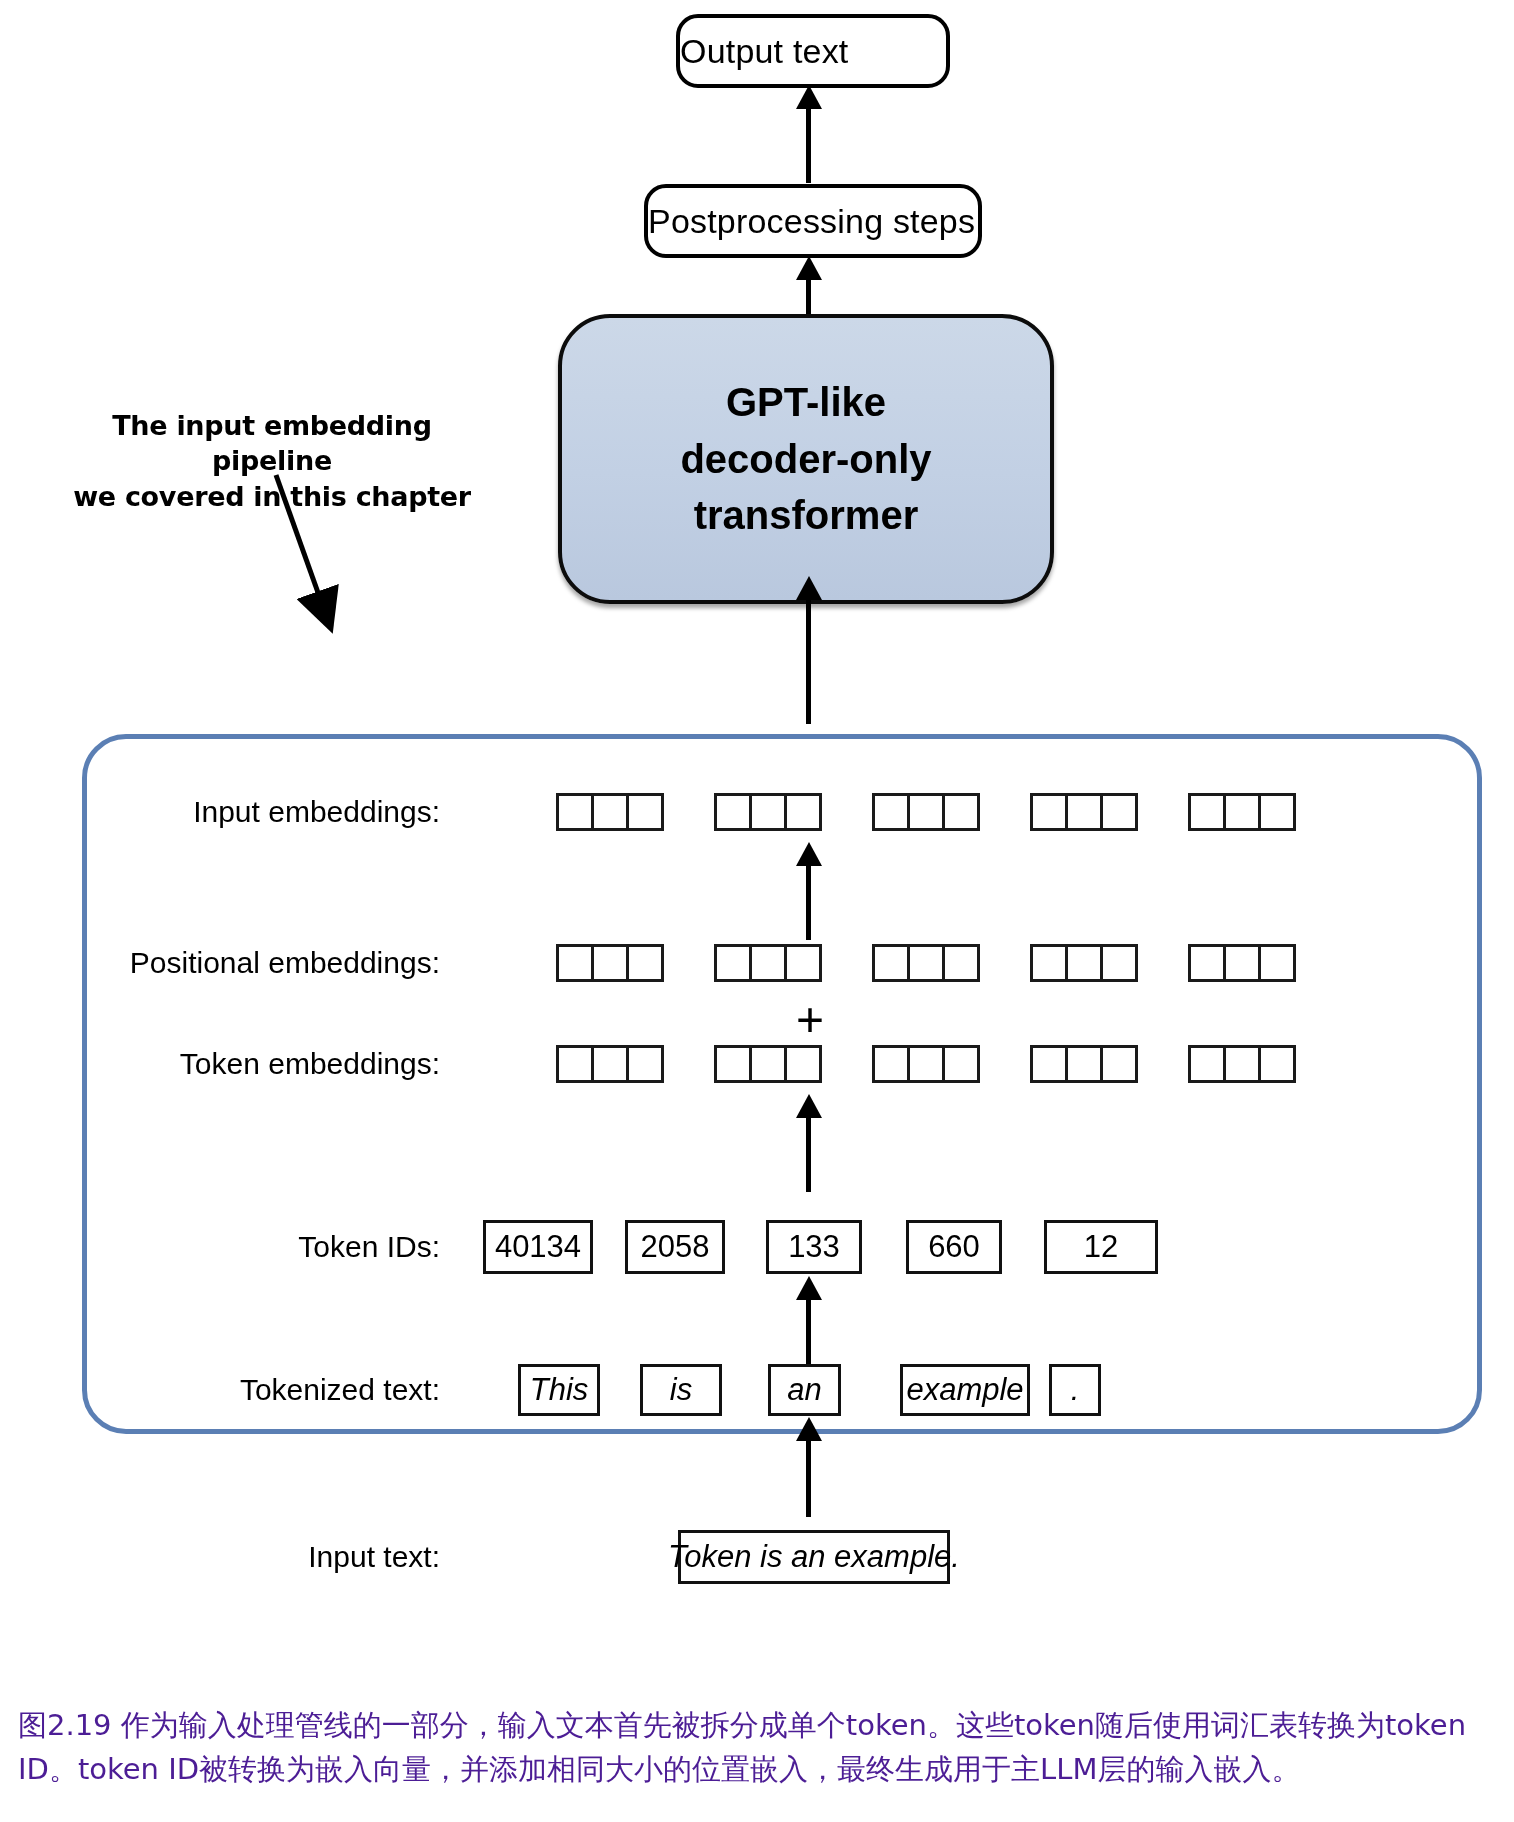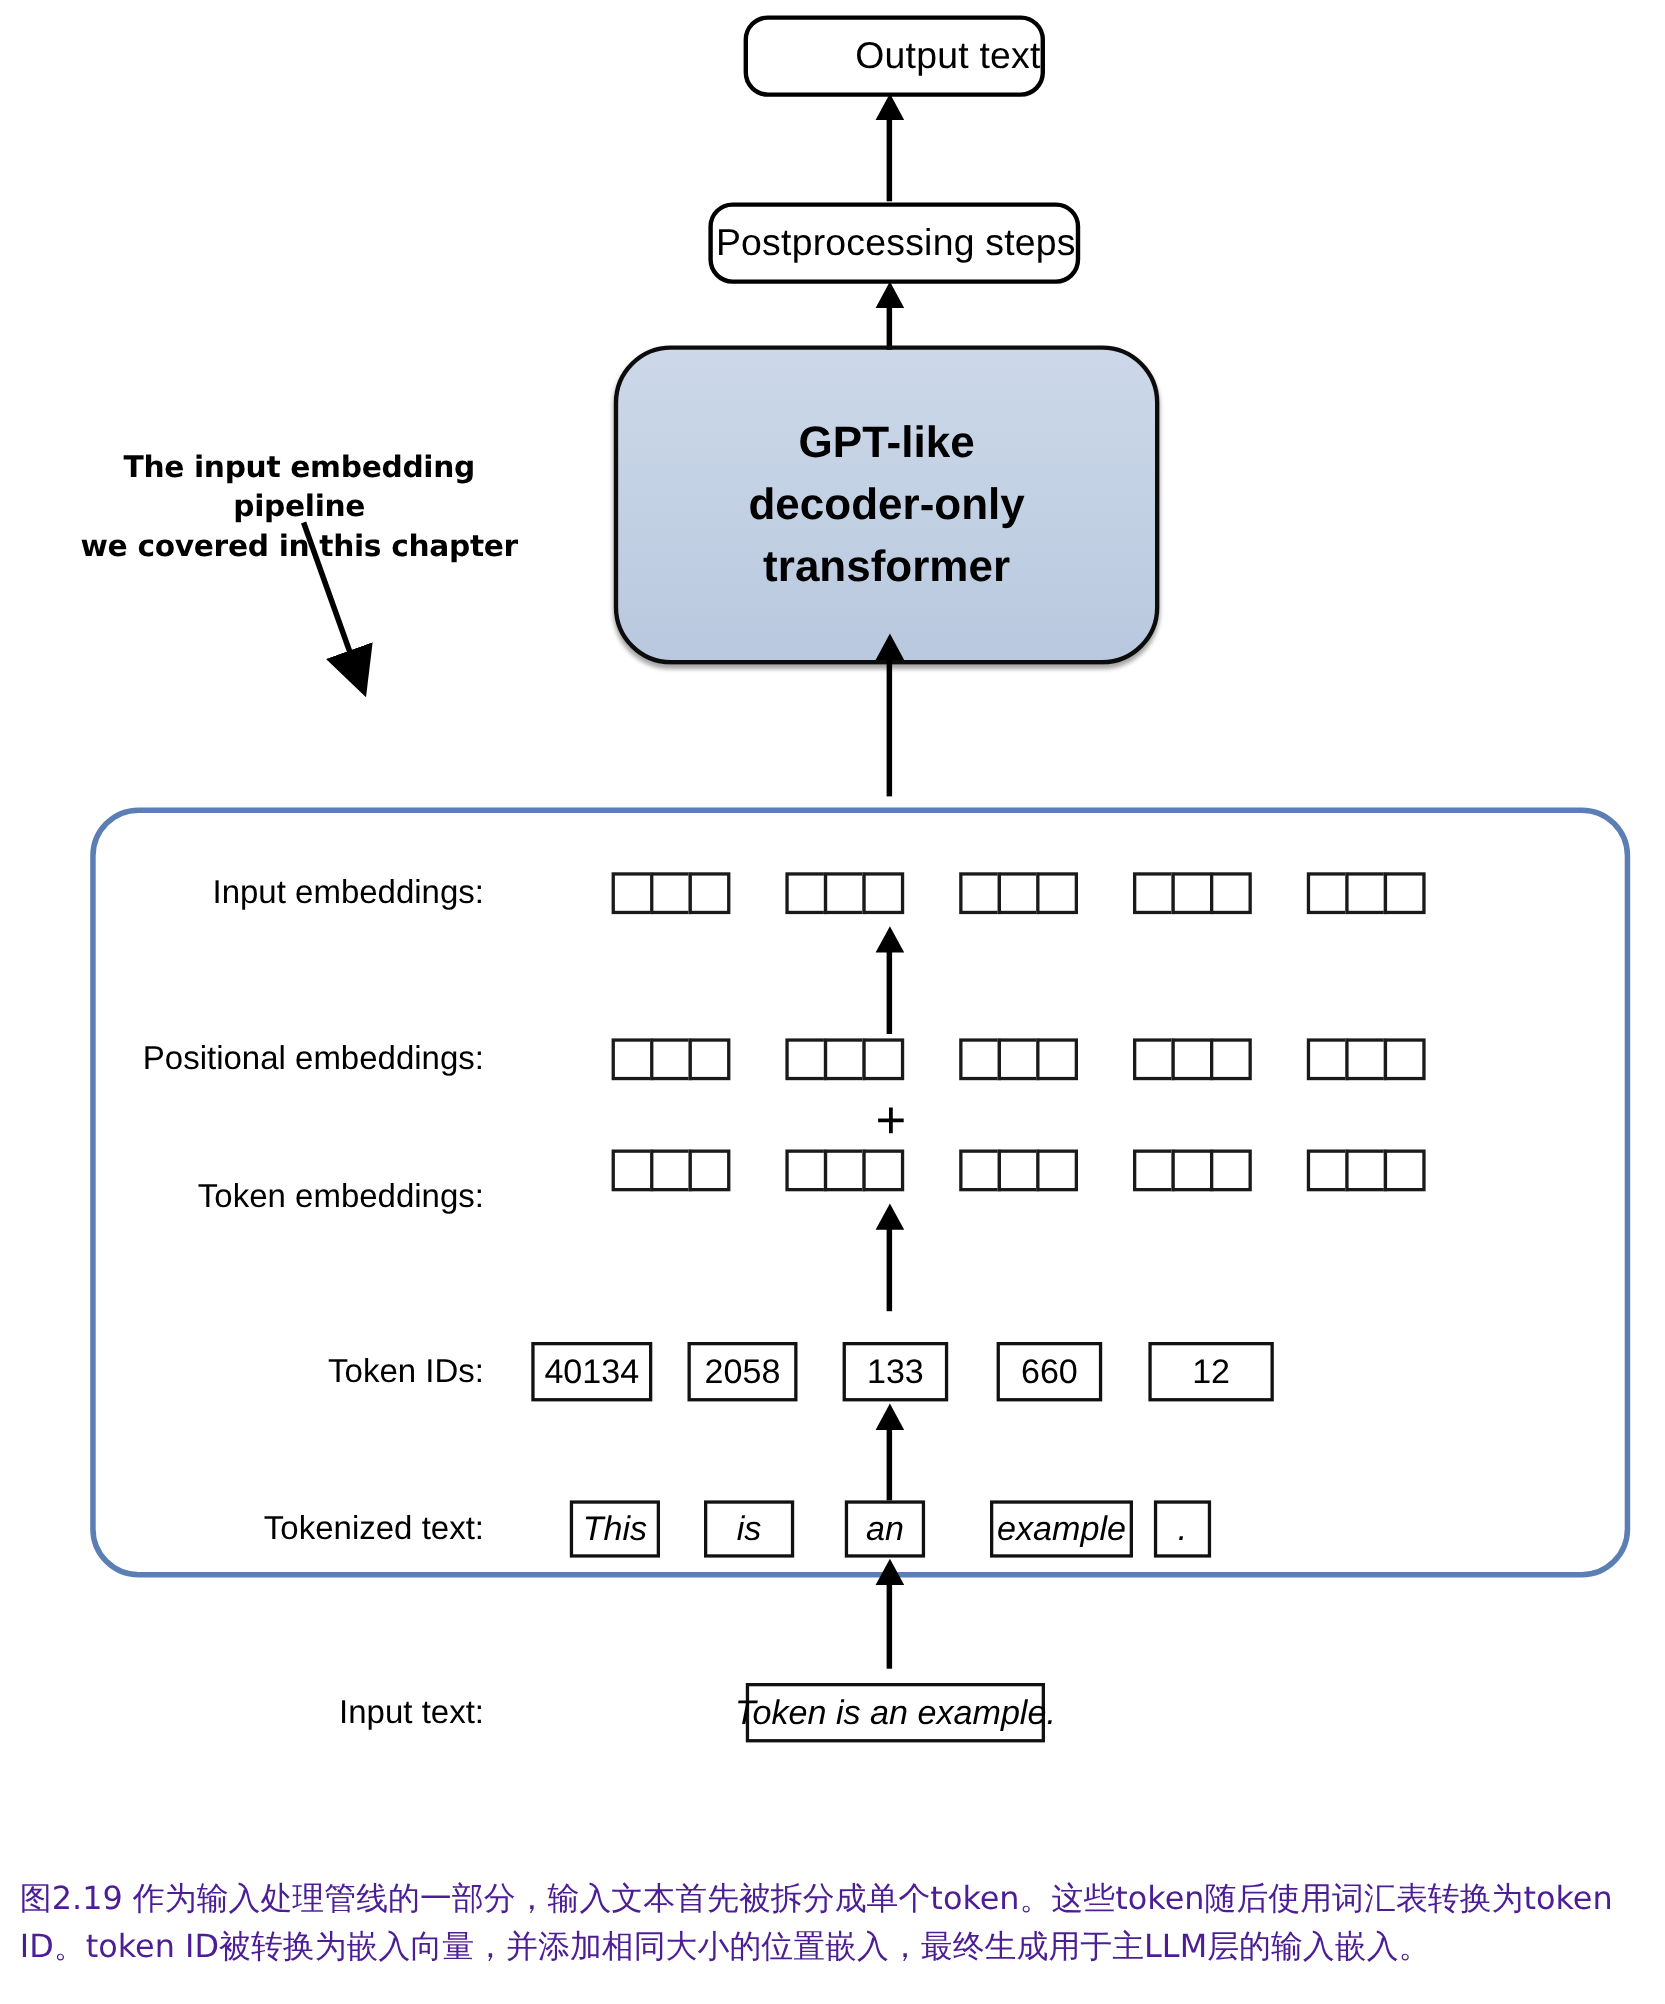--- a/index.html
+++ b/index.html
@@ -22,21 +22,21 @@
   }
 
   
   .pill {
     position: absolute;
     border: 4px solid #000;
     border-radius: 22px;
     background: #fff;
     display: flex;
     align-items: center;
-    justify-content: flex-end;
+    justify-content: flex-start;
     font-size: 34px;
     letter-spacing: .2px;
     white-space: nowrap;
   }
 
   
   .transformer {
     position: absolute;
     border: 4px solid #0c0c0c;
     border-radius: 52px;
@@ -250,21 +250,21 @@
   <div class="emb-group" style="left:1188px; top:963px;">
     <div class="emb-cell"></div>
     <div class="emb-cell"></div>
     <div class="emb-cell"></div>
   </div>
 
   <div class="plus" style="left:810px; top:1020px;">
     <span>+</span>
   </div>
 
-  <div class="row-label" style="left:0px; top:1064px; width:440px;margin-top:24px;">
+  <div class="row-label" style="left:0px; top:1064px; width:440px;">
     <span>Token embeddings:</span>
   </div>
   <div class="emb-group" style="left:556px; top:1064px;">
     <div class="emb-cell"></div>
     <div class="emb-cell"></div>
     <div class="emb-cell"></div>
   </div>
   <div class="emb-group" style="left:714px; top:1064px;">
     <div class="emb-cell"></div>
     <div class="emb-cell"></div>

